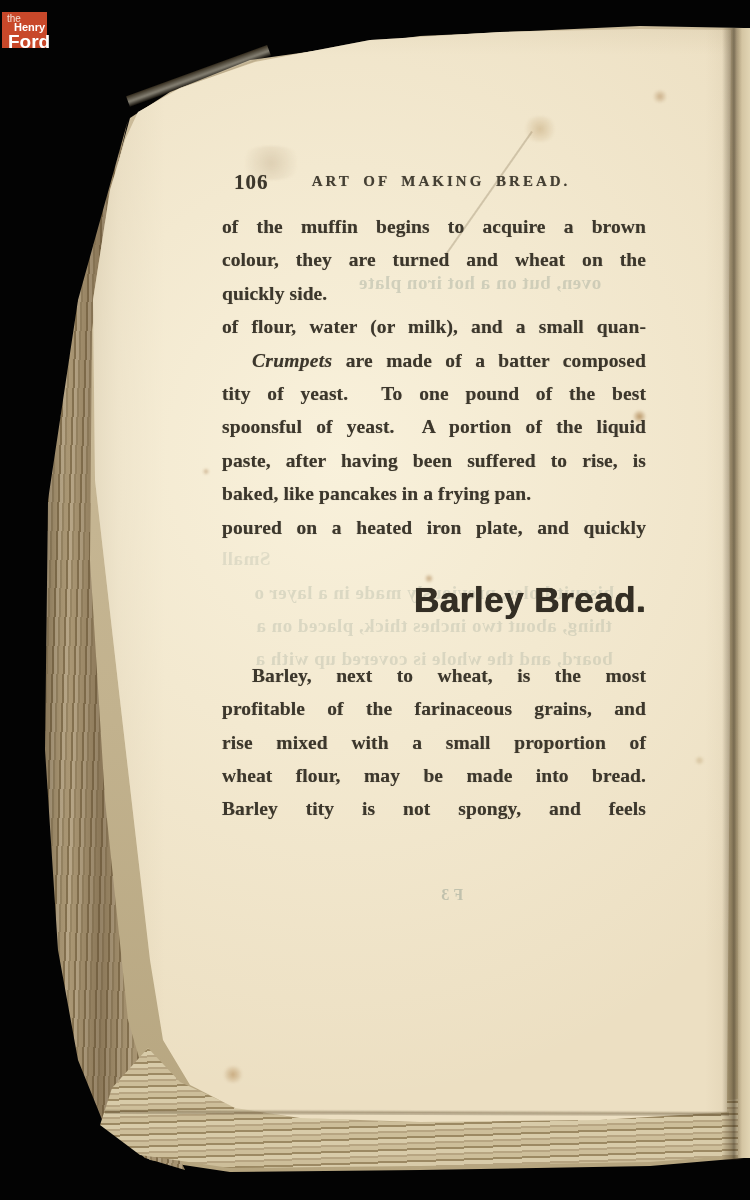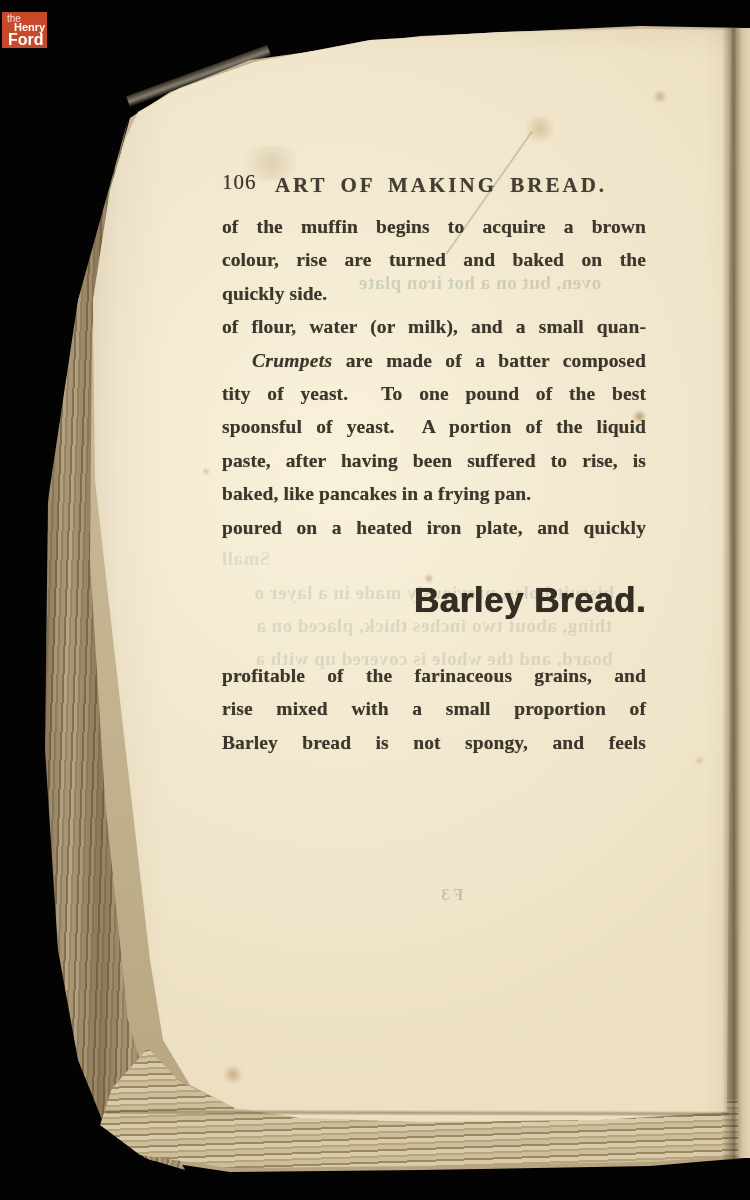--- a/index.html
+++ b/index.html
@@ -81,39 +81,39 @@
   .ghost:nth-child(1){left:320px;top:272px;width:320px;opacity:.3;}
   .ghost:nth-child(2){left:196px;top:548px;width:100px;opacity:.18;}
   .ghost:nth-child(3){left:224px;top:582px;width:420px;}
   .ghost:nth-child(4){left:224px;top:615px;width:420px;}
   .ghost:nth-child(5){left:224px;top:648px;width:420px;}
   .ghost:nth-child(6){left:412px;top:886px;width:80px;font-size:16px;opacity:.4;filter:blur(.5px);}
 
   
   .text-block{position:absolute;left:222px;top:170px;width:424px;color:#3c372c;}
   .pg-header{position:relative;height:24px;}
-  .pagenum{position:absolute;left:0;top:0;font-size:21px;font-weight:400;letter-spacing:1px;
+  .pagenum{position:absolute;left:12px;top:0;font-size:21px;font-weight:700;letter-spacing:1px;
     text-shadow:0 0 .7px rgba(60,52,40,.55);}
-  .runhead{text-align:center;font-size:21px;font-weight:700;letter-spacing:3px;word-spacing:5px;
+  .runhead{text-align:center;font-size:15px;font-weight:700;letter-spacing:3px;word-spacing:5px;
     padding-left:14px;color:#443f33;text-shadow:0 0 .7px rgba(60,52,40,.5);padding-top:3px;}
   .pg-body{margin-top:16px;font-size:19.5px;font-weight:700;letter-spacing:.1px;
     text-shadow:0 0 .7px rgba(60,52,40,.5);}
   .tline{line-height:33.4px;height:33.4px;text-align:justify;text-align-last:justify;}
   .endline{text-align-last:left;}
   .indent{text-indent:30px;}
   .ital{font-style:italic;letter-spacing:.3px;}
   .heading{margin:36px 0 39px;font-family:Liberation Sans, sans-serif;font-size:35px;font-weight:700;
     text-align:right;letter-spacing:.5px;color:#332e24;text-shadow:.6px 0 0 #332e24,0 0 .8px rgba(50,46,36,.6);}
 
   
   .hf-logo{position:absolute;left:2px;top:12px;width:45px;height:36px;background:#c8482a;
     color:#fff;font-family:"Liberation Sans","DejaVu Sans",sans-serif;}
   .hf-the{position:absolute;left:5px;top:1px;font-size:10px;font-weight:400;color:#f3ded2;}
   .hf-henry{position:absolute;left:12px;top:9px;font-size:11px;font-weight:700;}
-  .hf-ford{position:absolute;left:6px;top:19px;font-size:16px;font-weight:700;}
+  .hf-ford{position:absolute;left:6px;top:19px;font-size:19px;font-weight:700;}
 </style>
 </head>
 <body>
 
 <div class="photo">
 
   <div class="layer stack"></div>
   <div class="layer left-edges"></div>
   <div class="layer bottom-edges"></div>
   <div class="right-strip"></div>
@@ -144,37 +144,39 @@
     </div>
 
   <div class="text-block">
     <div class="pg-header">
       <span class="pagenum">106</span>
       <div class="runhead">ART OF MAKING BREAD.</div>
     </div>
     <div class="pg-body">
         <div class="para">
           <div class="tline"><span>of the muffin begins to acquire a brown</span></div>
-          <div class="tline"><span>colour, rise are turned and baked on the</span></div>
+          <div class="tline"><span>colour, they are turned and wheat on the</span></div>
           <div class="tline endline"><span>quickly side.</span></div>
         </div>
         <div class="para">
           <div class="tline"><span>of flour, water (or milk), and a small quan-</span></div>
           <div class="tline indent"><span class="ital">Crumpets</span><span> are made of a batter composed</span></div>
           <div class="tline"><span>tity of yeast.&nbsp; To one pound of the best</span></div>
           <div class="tline"><span>spoonsful of yeast.&nbsp; A portion of the liquid</span></div>
           <div class="tline"><span>paste, after having been suffered to rise, is</span></div>
           <div class="tline endline"><span>baked, like pancakes in a frying pan.</span></div>
           <div class="tline"><span>poured on a heated iron plate, and quickly</span></div>
         </div>
         <div class="heading">Barley Bread.</div>
         <div class="para">
+          <div class="tline indent"><span>Barley, next to wheat, is the most</span></div>
           <div class="tline"><span>profitable of the farinaceous grains, and</span></div>
           <div class="tline"><span>rise mixed with a small proportion of</span></div>
-          <div class="tline"><span>Barley bread is not spongy, and feels</span></div>
+          <div class="tline"><span>wheat flour, may be made into bread.</span></div>
+          <div class="tline"><span>Barley tity is not spongy, and feels</span></div>
         </div>
       </div>
   </div>
 
   <div class="hf-logo">
     <span class="hf-the">the</span>
     <span class="hf-henry">Henry</span>
     <span class="hf-ford">Ford</span>
   </div>
 

